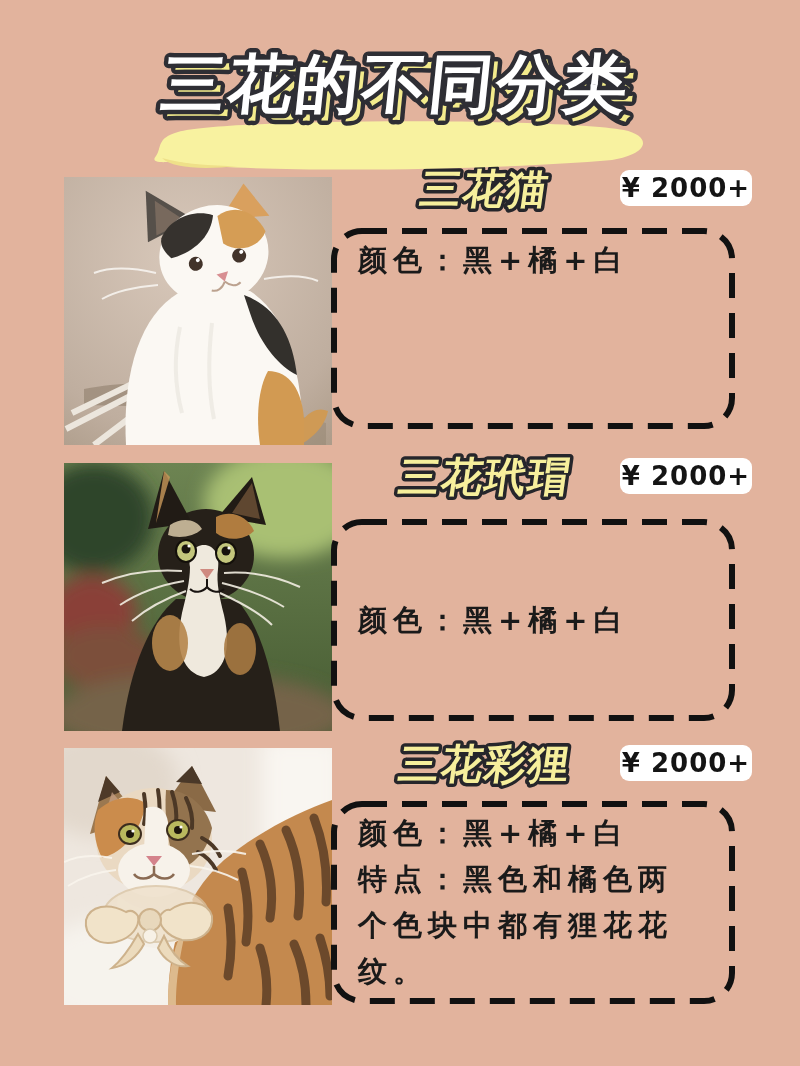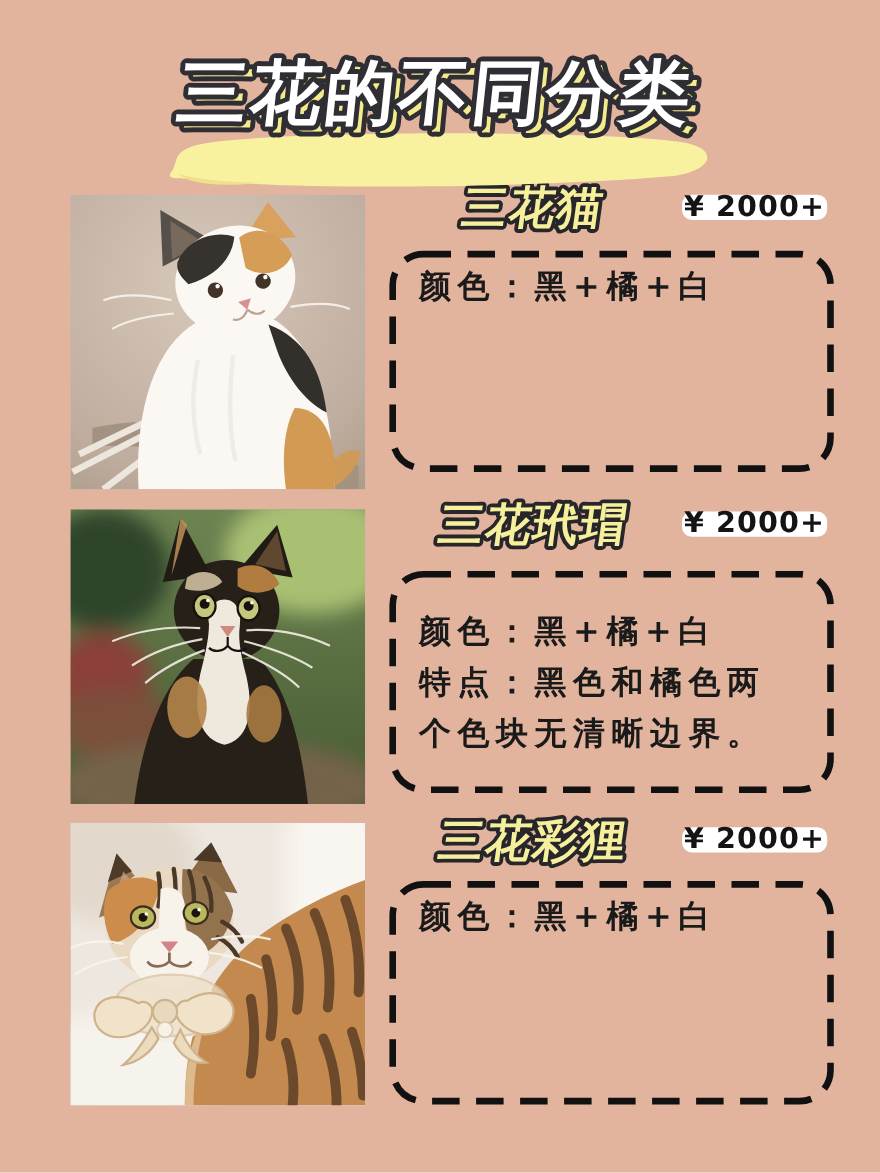--- a/index.html
+++ b/index.html
@@ -24,27 +24,27 @@
   .sec-header{
     position:absolute;left:345px;width:407px;height:48px;
     display:flex;align-items:center;
   }
   .sec-title-box{flex:1;display:flex;justify-content:center;align-items:center;}
   .sec-title-box svg text{
     font-family:"DejaVu Sans","Liberation Sans",sans-serif;
     font-size:41px;font-weight:900;letter-spacing:2px;
   }
   .price-badge{
-    width:132px;height:23px;background:#ffffff;border-radius:9px;
+    width:132px;height:36px;background:#ffffff;border-radius:9px;
     display:flex;align-items:center;justify-content:center;
     font-size:26px;font-weight:600;color:#141414;letter-spacing:1px;
     flex:0 0 auto;
   }
   .desc-box{
-    position:absolute;left:353px;width:406px;
+    position:absolute;left:330px;width:406px;
     box-sizing:border-box;
   }
   .dash-border{position:absolute;left:0;top:0;pointer-events:none;}
   .desc-text{
     position:absolute;left:6px;top:6px;right:6px;bottom:6px;
     padding:4px 30px 0 22px;
     font-size:29px;font-weight:bold;color:#1a1a1a;
     line-height:46px;letter-spacing:6px;
     display:flex;flex-direction:column;justify-content:flex-start;
   }
@@ -177,21 +177,20 @@
     <div class="price-badge">
       <span>¥ 2000+</span>
     </div>
   </div>
   <div class="desc-box" style="top:518px;height:204px;">
     <svg class="dash-border" width="406" height="204" viewBox="0 0 406 204">
       <rect x="4" y="4" width="398" height="196" rx="28" fill="none" stroke="#111111" stroke-width="6" stroke-dasharray="25 15"></rect>
     </svg>
     <div class="desc-text centered">
       <span class="desc-line">颜色：黑+橘+白</span>
-      <span class="desc-line">特点：黑色和橘色两个色块无清晰边界。</span>
     </div>
   </div>
 
   <div class="photo" style="top:748px;height:257px;">
     <svg width="268" height="257" viewBox="0 0 268 257">
       <defs>
         <filter id="blur10" x="-30%" y="-30%" width="160%" height="160%">
             <feGaussianBlur stdDeviation="10"></feGaussianBlur>
           </filter>
       </defs>
@@ -261,16 +260,17 @@
     <div class="price-badge">
       <span>¥ 2000+</span>
     </div>
   </div>
   <div class="desc-box" style="top:800px;height:205px;">
     <svg class="dash-border" width="406" height="205" viewBox="0 0 406 205">
       <rect x="4" y="4" width="398" height="197" rx="28" fill="none" stroke="#111111" stroke-width="6" stroke-dasharray="25 15"></rect>
     </svg>
     <div class="desc-text">
       <span class="desc-line">颜色：黑+橘+白</span>
+      <span class="desc-line">特点：黑色和橘色两个色块中都有狸花花纹。</span>
     </div>
   </div>
 
 </div>
 
 </body></html>

